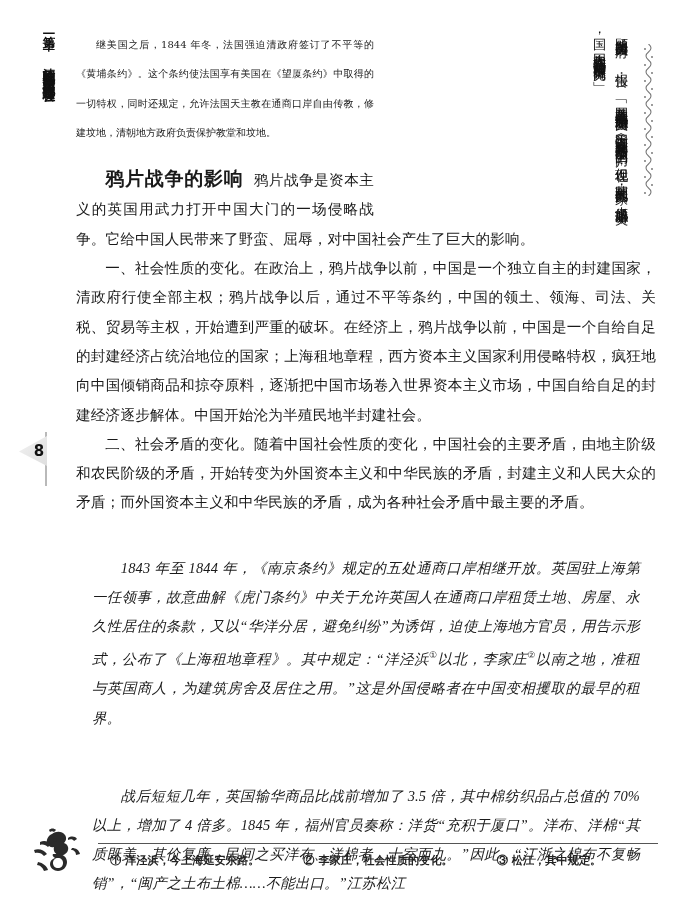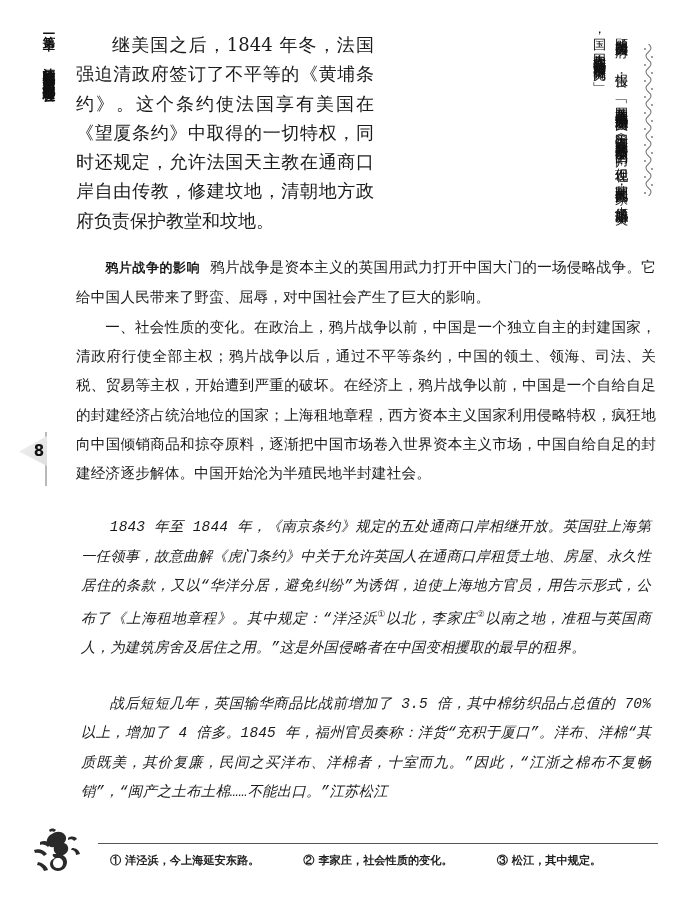--- a/index.html
+++ b/index.html
@@ -105,21 +105,21 @@
     position: relative;
     width: 580px;
   }
   .quote-float {
     float: right;
     width: 272px;
     height: 178px;
     margin: 0 0 4px 10px;
   }
   .intro-text {
-    font-size: 18px;
+    font-size: 10px;
     line-height: 29.3px;
     text-align: justify;
     text-justify: inter-ideograph;
     text-indent: 2em;
   }
 
   
   .quotebox {
     position: absolute;
     left: 388px;
@@ -154,35 +154,35 @@
     width: 11px;
     height: 152px;
     overflow: hidden;
   }
   .rope svg { display: block; }
 
   
   .sec-head {
     font-family: "DejaVu Sans", "Liberation Sans", sans-serif;
     font-weight: bold;
-    font-size: 13px;
+    font-size: 19px;
     letter-spacing: 0.5px;
     margin-top: 12px;
   }
 
   
   p.kai {
-    font-family: Liberation Mono, monospace;
+    font-family: Liberation Serif, serif;
     font-style: italic;
     font-size: 14.4px;
     line-height: 29.2px;
     text-align: justify;
     text-justify: inter-ideograph;
     text-indent: 2em;
-    margin: 5px;
+    margin: 16px;
     letter-spacing: 0.2px;
   }
   sup.fn {
     font-style: normal;
     font-size: 9px;
     vertical-align: super;
   }
 
   .gap-sm { height: 17px; }
   .gap-md { height: 21px; }
@@ -242,20 +242,21 @@
       <div class="intro-text">继美国之后，1844 年冬，法国强迫清政府签订了不平等的《黄埔条约》。这个条约使法国享有美国在《望厦条约》中取得的一切特权，同时还规定，允许法国天主教在通商口岸自由传教，修建坟地，清朝地方政府负责保护教堂和坟地。</div>
     </div>
 
     <div class="gap-sm"></div>
 
     <p class="body indent">
       <span class="sec-head">鸦片战争的影响</span>&nbsp;&nbsp;<span>鸦片战争是资本主义的英国用武力打开中国大门的一场侵略战争。它给中国人民带来了野蛮、屈辱，对中国社会产生了巨大的影响。</span>
     </p>
 
     <p class="body indent">一、社会性质的变化。在政治上，鸦片战争以前，中国是一个独立自主的封建国家，清政府行使全部主权；鸦片战争以后，通过不平等条约，中国的领土、领海、司法、关税、贸易等主权，开始遭到严重的破坏。在经济上，鸦片战争以前，中国是一个自给自足的封建经济占统治地位的国家；上海租地章程，西方资本主义国家利用侵略特权，疯狂地向中国倾销商品和掠夺原料，逐渐把中国市场卷入世界资本主义市场，中国自给自足的封建经济逐步解体。中国开始沦为半殖民地半封建社会。</p>
+    <p class="body indent">二、社会矛盾的变化。随着中国社会性质的变化，中国社会的主要矛盾，由地主阶级和农民阶级的矛盾，开始转变为外国资本主义和中华民族的矛盾，封建主义和人民大众的矛盾；而外国资本主义和中华民族的矛盾，成为各种社会矛盾中最主要的矛盾。</p>
 
     <div class="gap-md"></div>
 
     <p class="kai"><span>1843 年至 1844 年，《南京条约》规定的五处通商口岸相继开放。英国驻上海第一任领事，故意曲解《虎门条约》中关于允许英国人在通商口岸租赁土地、房屋、永久性居住的条款，又以“华洋分居，避免纠纷”为诱饵，迫使上海地方官员，用告示形式，公布了《上海租地章程》。其中规定：“洋泾浜</span><sup class="fn">①</sup><span>以北，李家庄</span><sup class="fn">②</sup><span>以南之地，准租与英国商人，为建筑房舍及居住之用。”这是外国侵略者在中国变相攫取的最早的租界。</span></p>
 
     <div class="gap-sm"></div>
 
     <p class="kai"><span>战后短短几年，英国输华商品比战前增加了 3.5 倍，其中棉纺织品占总值的 70%以上，增加了 4 倍多。1845 年，福州官员奏称：洋货“充积于厦口”。洋布、洋棉“其质既美，其价复廉，民间之买洋布、洋棉者，十室而九。”因此，“江浙之棉布不复畅销”，“闽产之土布土棉……不能出口。”江苏松江</span></p>
 
   </div>

